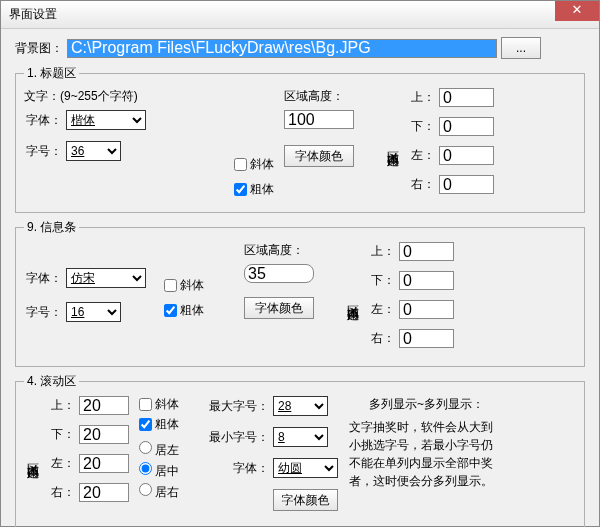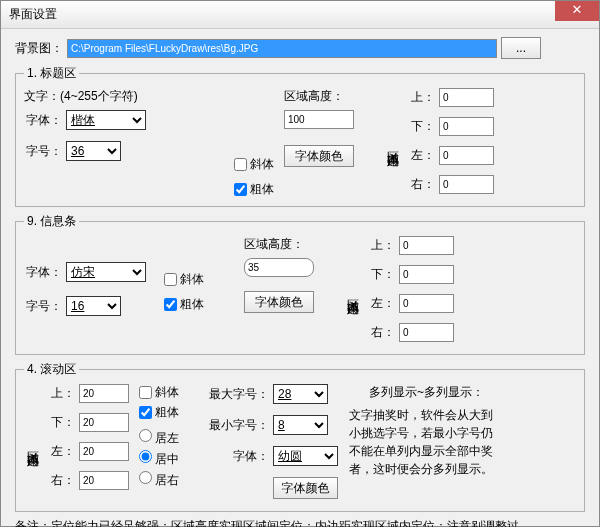--- a/index.html
+++ b/index.html
@@ -4,26 +4,26 @@
 <style>
 * { box-sizing: border-box; margin: 0; padding: 0; font-family: "Microsoft YaHei", SimSun, sans-serif; font-size: 12px; }
 body { background: #fff; }
 .window { width: 600px; height: 527px; border: 1px solid #888; background: #f0f0f0; box-shadow: 0 0 8px rgba(0,0,0,0.3); }
 .titlebar { height: 28px; background: linear-gradient(#fff, #e8e8e8); border-bottom: 1px solid #ccc; display: flex; align-items: center; padding-left: 8px; position: relative; }
 .titlebar-text { font-size: 12px; }
 .close-btn { position: absolute; right: 0; top: 0; width: 44px; height: 20px; background: #c75050; color: #fff; text-align: center; font-size: 13px; line-height: 18px; cursor: pointer; }
 .content { padding: 8px 14px; }
 .row { display: flex; align-items: center; margin-bottom: 6px; gap: 4px; }
 .label { font-size: 12px; }
-input.text { height: 19px; border: 1px solid #888; padding: 0 3px; font-size: 10px; background: #fff; }
+input.text { height: 19px; border: 1px solid #888; padding: 0 3px; font-size: 16px; background: #fff; }
 input.text.hl { background: #3399ff; color: #fff; }
 select { height: 20px; border: 1px solid #333; font-size: 12px; background: #fff; text-decoration: underline; }
 .btn { height: 22px; padding: 0 10px; border: 1px solid #888; background: linear-gradient(#fefefe,#e6e6e6); cursor: pointer; font-size: 12px; }
 .browse-btn { width: 40px; }
-fieldset { border: 1px solid #b0b0b0; padding: 6px 8px 6px 8px; margin-bottom: 6px; }
+fieldset { border: 1px solid #b0b0b0; padding: 6px 8px 12px 8px; margin-bottom: 6px; }
 legend { font-size: 12px; padding: 0 3px; }
 .grid { display: flex; gap: 10px; }
 .col { display: flex; flex-direction: column; gap: 5px; }
 .cb { display: flex; align-items: center; gap: 3px; }
 .cb input { width: 13px; height: 13px; }
 .rb input { width: 13px; height: 13px; margin-right: 3px; }
 .vlabel { writing-mode: vertical-rl; text-orientation: upright; font-size: 12px; letter-spacing: 1px; }
 .fontcolor-btn { height: 22px; padding: 0 6px; border: 1px solid #888; background: linear-gradient(#fefefe,#e6e6e6); cursor: pointer; font-size: 12px; }
 .note { font-size: 12px; margin: 4px 0 6px 0; }
 </style>
@@ -40,21 +40,21 @@
     <div class="row">
       <span class="label">背景图：</span>
       <input class="text hl" style="width: 430px;" value="C:\Program Files\FLuckyDraw\res\Bg.JPG">
       <button class="btn browse-btn">...</button>
     </div>
 
     <fieldset>
       <legend>1. 标题区</legend>
       <div class="grid">
         <div class="col" style="width:200px">
-          <span class="label">文字：(4~255个字符)</span>
+          <span class="label">文字：(9~255个字符)</span>
           <div class="row">
               <span class="label" style="width:38px;text-align:right">字体：</span>
               <select style="width:80px"><option>楷体</option></select>
             </div>
           <div class="row">
               <span class="label" style="width:38px;text-align:right">字号：</span>
               <select style="width:55px"><option>36</option></select>
             </div>
         </div>
         <div class="col" style="justify-content:flex-end;gap:8px;padding-bottom:2px">

